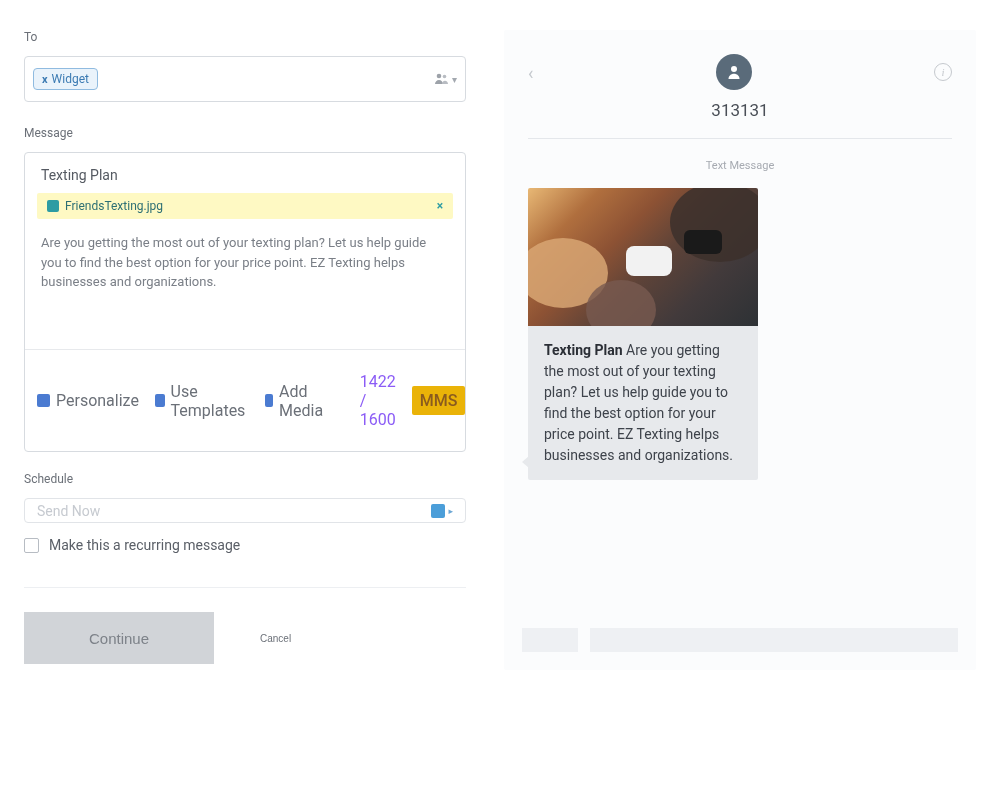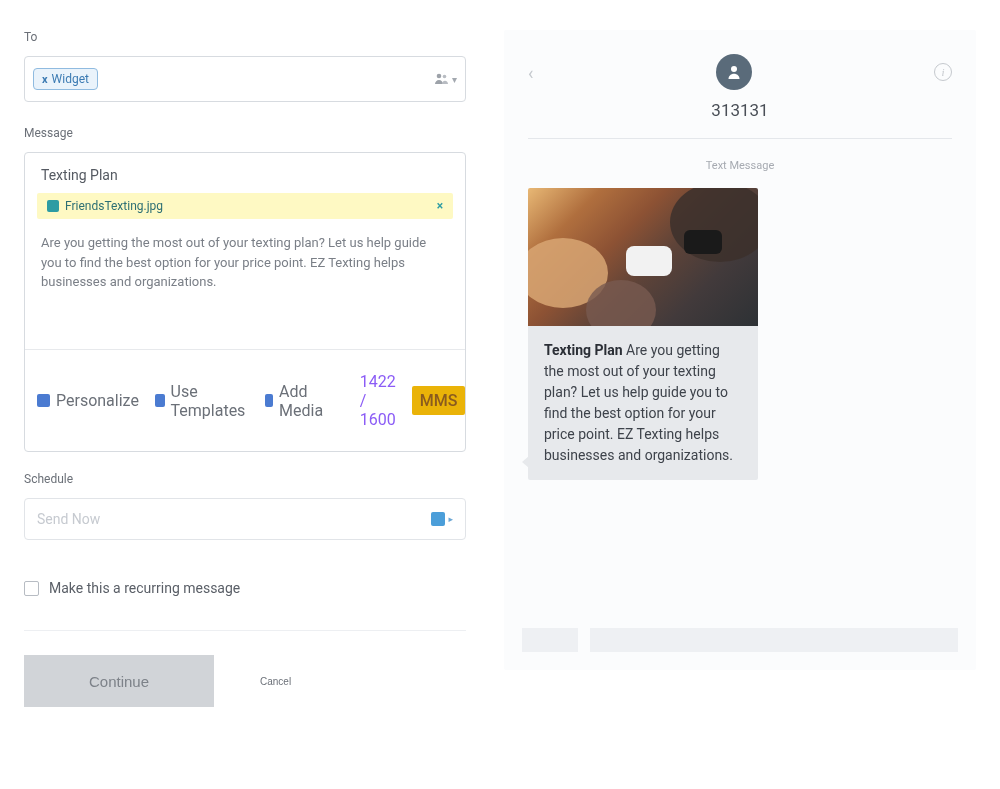--- a/index.html
+++ b/index.html
@@ -128,26 +128,26 @@
     background: #eab308;
     color: #8a5b1f;
     padding: 5px 8px;
     border-radius: 2px;
     font-weight: 500;
   }
   
   .schedule-field {
     border: 1px solid #e1e4e8;
     border-radius: 4px;
-    height: 42px;
+    height: 25px;
     display: flex;
     align-items: center;
     justify-content: space-between;
     padding: 0 12px;
-    margin-bottom: 40px;
+    margin-bottom: 14px;
   }
   .schedule-field .placeholder {
     color: #c6cad0;
     font-size: 14px;
   }
   .calendar-icon {
     width: 14px; height: 14px;
     display: inline-block;
     background: #4b9ed9;
     border-radius: 2px;

